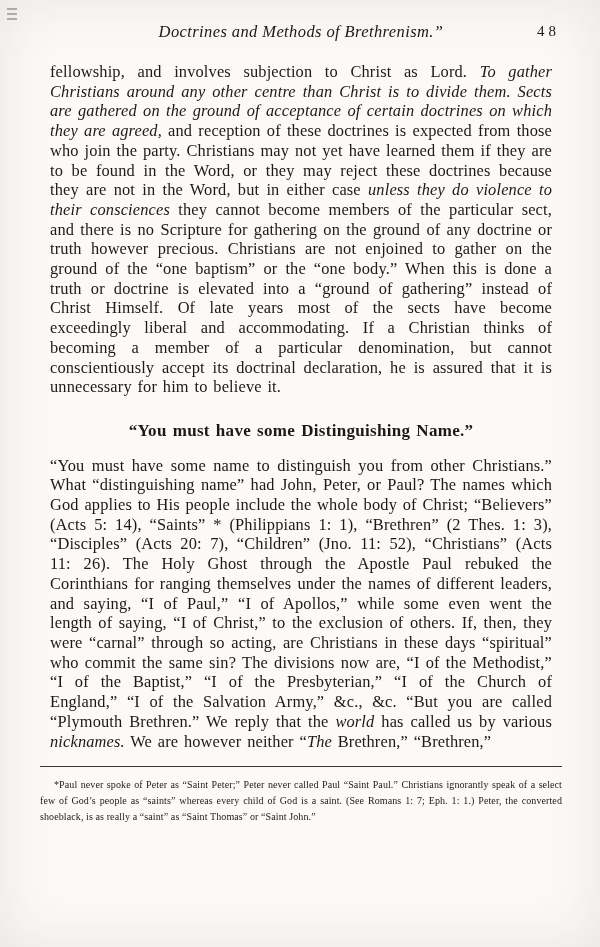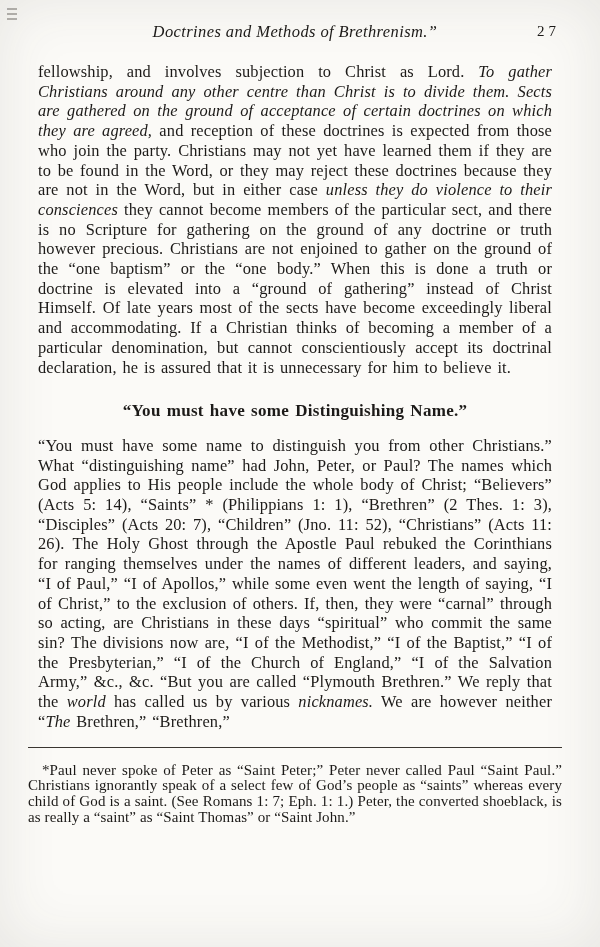--- a/index.html
+++ b/index.html
@@ -18,21 +18,21 @@
     box-shadow: inset 0 0 60px rgba(60,55,45,0.10);
   }
   .scan-artifact {
     position: absolute; left: 7px; top: 8px;
     width: 10px; height: 12px;
     background: repeating-linear-gradient(180deg, rgba(40,35,30,.55) 0 2px, transparent 2px 5px);
     opacity: .6;
   }
   .content {
     position: absolute;
-    left: 28px; right: 38px; top: 22px;
+    left: 40px; right: 38px; top: 22px;
   }
   .running-header {
     position: relative;
     height: 30px;
     font-style: italic;
     font-size: 16.5px;
   }
   .running-header .title { text-align: center; letter-spacing: 0.4px; }
   .running-header .pagenum {
     position: absolute; right: 2px; top: 1px;
@@ -55,38 +55,38 @@
     font-size: 17px;
     letter-spacing: 0.3px;
     margin: 24px 0 15px 0;
   }
   .footnote-rule {
     border: none;
     border-top: 1px solid #3a3631;
     margin: 15px 0 6px 0;
   }
   .footnote {
-    font-size: 15px;
+    font-size: 10px;
     line-height: 15.8px;
     text-align: justify;
     text-indent: 14px;
     letter-spacing: 0.1px;
   }
 </style>
 </head>
 <body>
 
 <div class="page">
   <div class="scan-artifact"></div>
 
   <div class="content">
 
     <div class="running-header">
       <div class="title">Doctrines and Methods of Brethrenism.”</div>
-      <div class="pagenum">27</div>
+      <div class="pagenum">48</div>
     </div>
 
     <div class="body-text">
       <p><span>fellowship, and involves subjection to Christ as Lord. </span><em>To gather Christians around any other centre than Christ is to divide them. Sects are gathered on the ground of acceptance of certain doctrines on which they are agreed,</em><span> and reception of these doctrines is expected from those who join the party. Christians may not yet have learned them if they are to be found in the Word, or they may reject these doctrines because they are not in the Word, but in either case </span><em>unless they do violence to their consciences</em><span> they cannot become members of the particular sect, and there is no Scripture for gathering on the ground of any doctrine or truth however precious. Christians are not enjoined to gather on the ground of the “one baptism” or the “one body.” When this is done a truth or doctrine is elevated into a “ground of gathering” instead of Christ Himself. Of late years most of the sects have become exceedingly liberal and accommodating. If a Christian thinks of becoming a member of a particular denomination, but cannot conscientiously accept its doctrinal declaration, he is assured that it is unnecessary for him to believe it.</span></p>
 
       <h2 class="section-heading">“You must have some Distinguishing Name.”</h2>
 
       <p><span>“You must have some name to distinguish you from other Christians.” What “distinguishing name” had John, Peter, or Paul? The names which God applies to His people include the whole body of Christ; “Believers” (Acts 5: 14), “Saints” * (Philippians 1: 1), “Brethren” (2 Thes. 1: 3), “Disciples” (Acts 20: 7), “Children” (Jno. 11: 52), “Christians” (Acts 11: 26). The Holy Ghost through the Apostle Paul rebuked the Corinthians for ranging themselves under the names of different leaders, and saying, “I of Paul,” “I of Apollos,” while some even went the length of saying, “I of Christ,” to the exclusion of others. If, then, they were “carnal” through so acting, are Christians in these days “spiritual” who commit the same sin? The divisions now are, “I of the Methodist,” “I of the Baptist,” “I of the Presbyterian,” “I of the Church of England,” “I of the Salvation Army,” &amp;c., &amp;c. “But you are called “Plymouth Brethren.” We reply that the </span><em>world</em><span> has called us by various </span><em>nicknames.</em><span> We are however neither “</span><em>The</em><span> Brethren,” “Brethren,”</span></p>
     </div>
 

